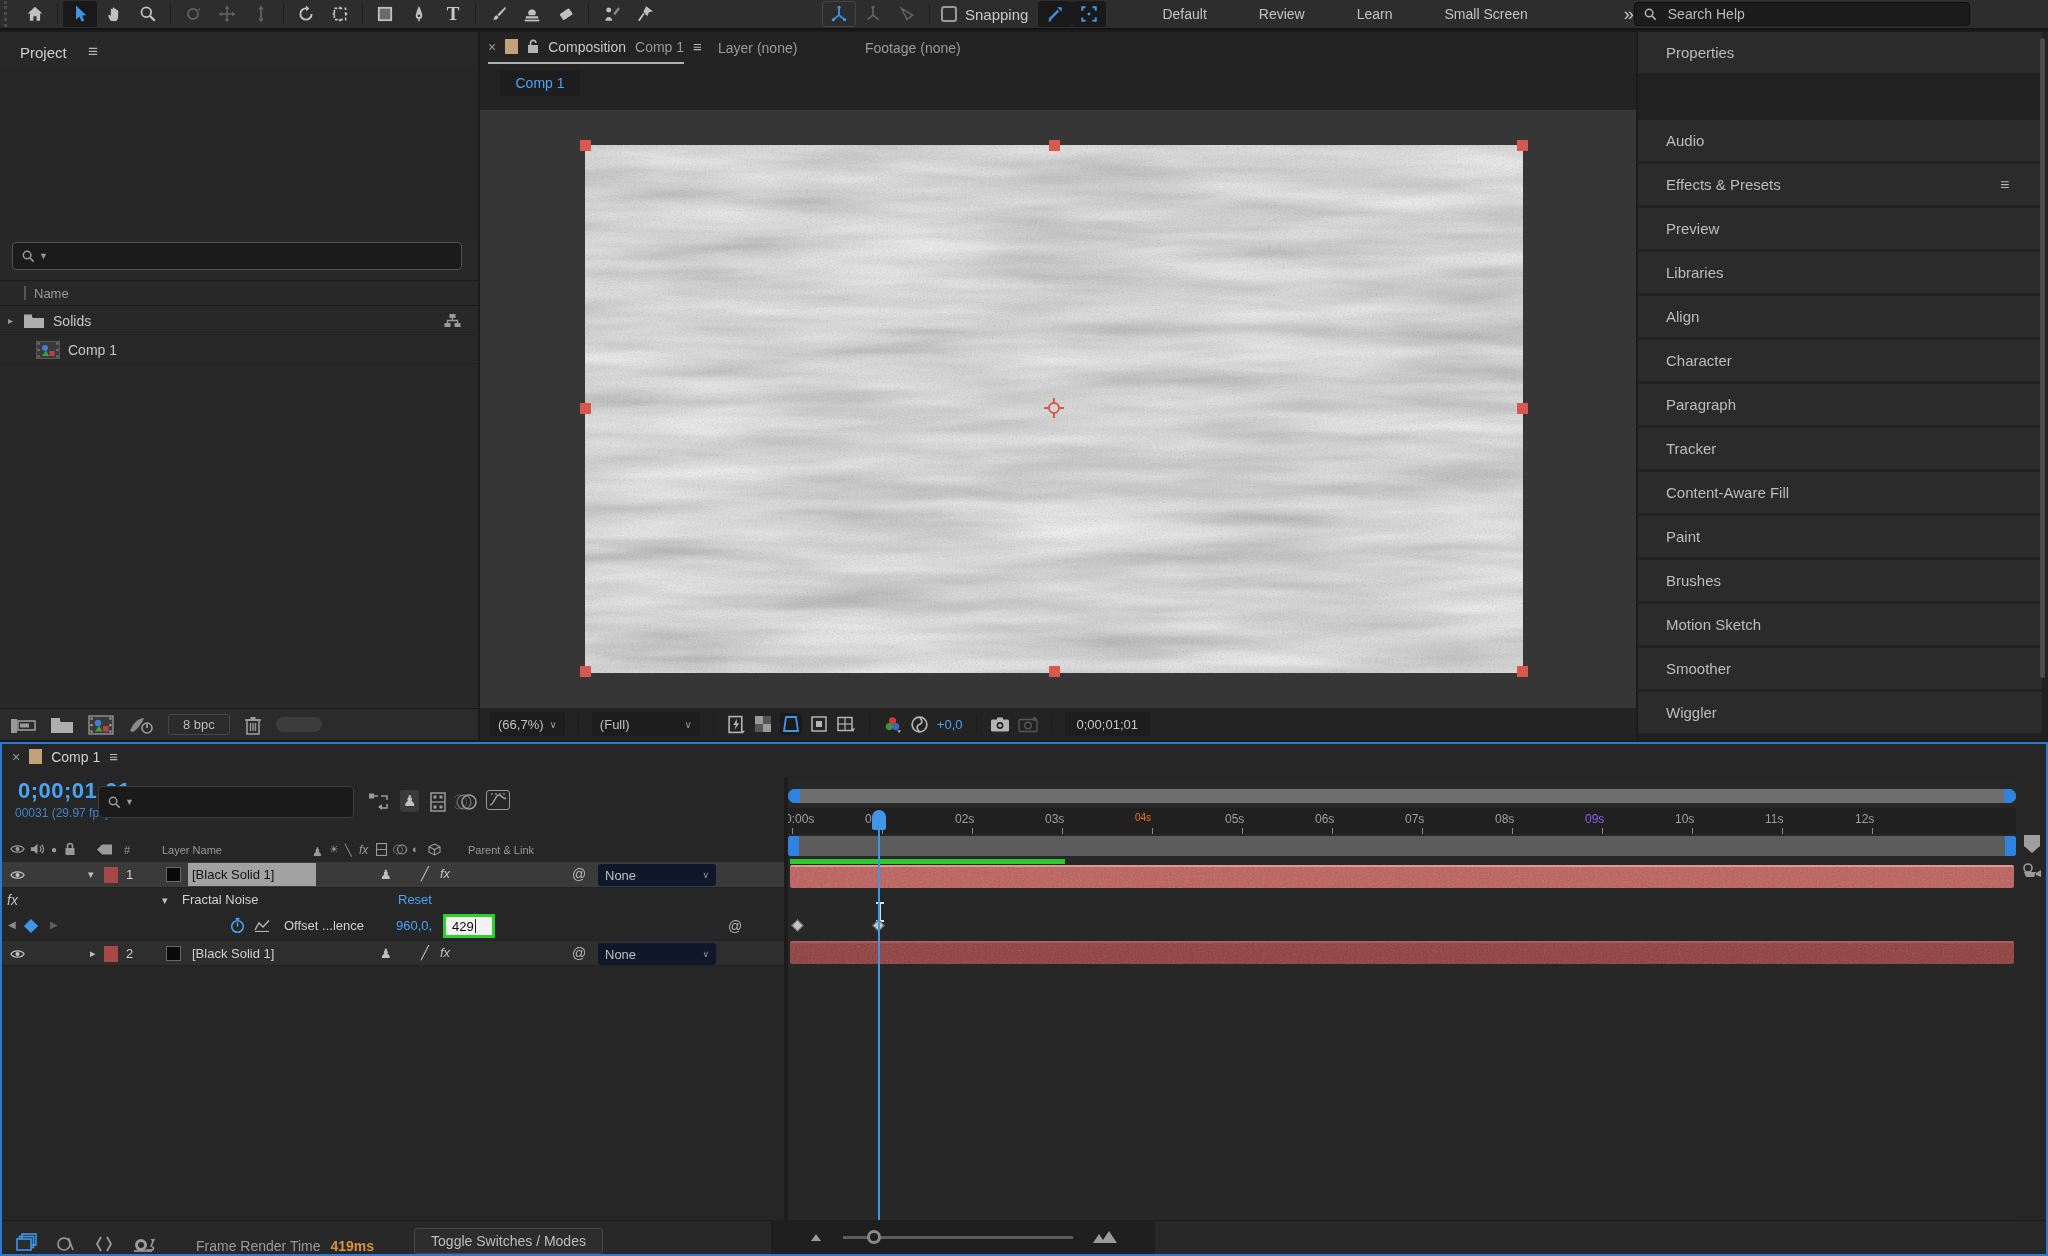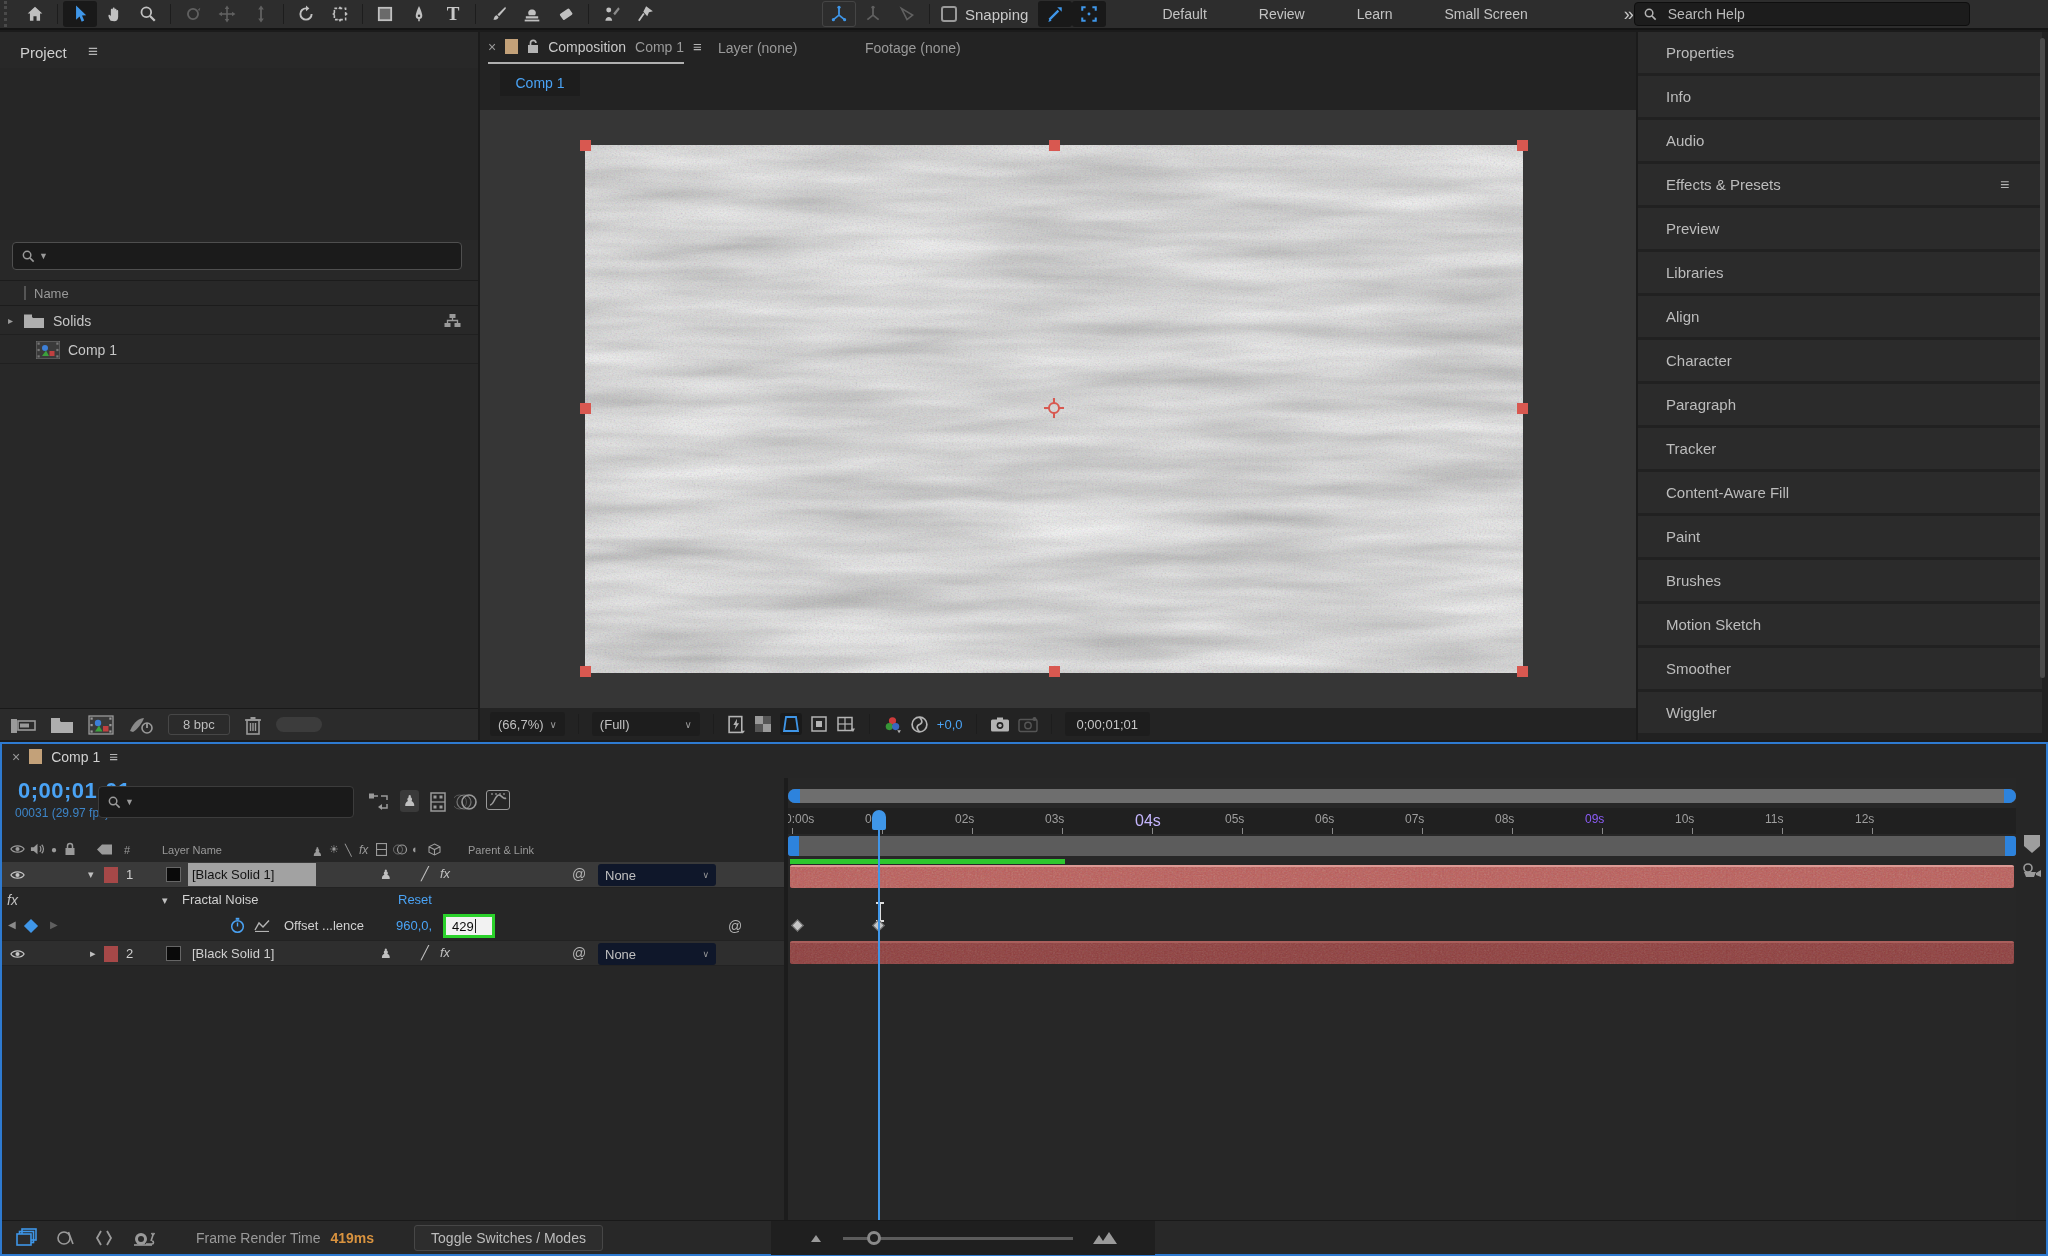--- a/index.html
+++ b/index.html
@@ -508,23 +508,20 @@
       <div class="tdiv"></div>
       <div style="background:#1d1d1d;border-radius:3px;height:24px;display:flex;align-items:center;padding:0 12px;">
         <span style="font-size:13px;color:#c6c6c6;">0;00;01;01</span>
       </div>
     </div>
   </div>
 
   <div id="rightstack" class="abs">
     <div class="rrow" style="top:0px;">
         <span>Properties</span>
-      </div>
-    <div class="rrow" style="top:44px;">
-        <span>Info</span>
       </div>
     <div class="rrow" style="top:88px;">
         <span>Audio</span>
       </div>
     <div class="rrow" style="top:132px;">
         <span>Effects &amp; Presets</span>
         <span class="abs" style="left:362px;font-size:16px;color:#b4b4b4;">≡</span>
       </div>
     <div class="rrow" style="top:176px;">
         <span>Preview</span>
@@ -759,21 +756,21 @@
         <div class="abs" style="left:0;top:1px;width:1228px;height:14px;background:#6e6e6e;border-radius:7px;"></div>
         <div class="abs" style="left:0;top:1px;width:12px;height:14px;background:#2d83dd;border-radius:7px 0 0 7px;"></div>
         <div class="abs" style="left:1216px;top:1px;width:12px;height:14px;background:#2d83dd;border-radius:0 7px 7px 0;"></div>
       </div>
 
       <div class="abs" style="left:0;top:30px;width:1228px;height:26px;background:#202020;">
         <span class="abs" style="left:-3px;top:4px;font-size:12px;color:#9e9e9e;">0:00s</span>
         <span class="abs" style="left:77px;top:4px;font-size:12px;color:#9e9e9e;">01s</span>
         <span class="abs" style="left:167px;top:4px;font-size:12px;color:#9e9e9e;">02s</span>
         <span class="abs" style="left:257px;top:4px;font-size:12px;color:#9e9e9e;">03s</span>
-        <span class="abs" style="left:347px;top:4px;font-size:16px;color:#c4b5fd;">04s</span>
+        <span class="abs" style="left:347px;top:4px;font-size:10px;color:#f97316;">04s</span>
         <span class="abs" style="left:437px;top:4px;font-size:12px;color:#9e9e9e;">05s</span>
         <span class="abs" style="left:527px;top:4px;font-size:12px;color:#9e9e9e;">06s</span>
         <span class="abs" style="left:617px;top:4px;font-size:12px;color:#9e9e9e;">07s</span>
         <span class="abs" style="left:707px;top:4px;font-size:12px;color:#9e9e9e;">08s</span>
         <span class="abs" style="left:797px;top:4px;font-size:12px;color:#8b5cf6;">09s</span>
         <span class="abs" style="left:887px;top:4px;font-size:12px;color:#9e9e9e;">10s</span>
         <span class="abs" style="left:977px;top:4px;font-size:12px;color:#9e9e9e;">11s</span>
         <span class="abs" style="left:1067px;top:4px;font-size:12px;color:#9e9e9e;">12s</span>
         <div class="abs" style="left:4px;top:20px;width:1px;height:6px;background:#8a8a8a;"></div>
         <div class="abs" style="left:94px;top:20px;width:1px;height:6px;background:#8a8a8a;"></div>
@@ -831,21 +828,21 @@
         </span>
       <span class="abs" style="left:5px;top:84px;">
           <svg width="22" height="18" viewBox="0 0 22 18">
             <circle cx="7" cy="6" r="4" fill="none" stroke="#9a9a9a" stroke-width="1.6"></circle>
             <path d="M3 10 L15 10 L13 15 L5 15 Z" fill="#9a9a9a"></path>
             <path d="M15 11 L20 8 L20 15 L15 13 Z" fill="#9a9a9a"></path>
           </svg>
         </span>
     </div>
 
-    <div class="abs" style="left:0;top:476px;width:2044px;height:34px;background:#282828;border-top:1px solid #191919;display:flex;align-items:center;">
+    <div class="abs" style="left:0;top:476px;width:2044px;height:34px;background:#282828;border-top:1px solid #191919;display:flex;align-items:flex-end;">
       <span style="margin-left:14px;">
           <svg width="22" height="22" viewBox="0 0 22 22">
             <rect x="6" y="2" width="14" height="11" fill="none" stroke="#3f96e8" stroke-width="1.6"></rect>
             <rect x="3.5" y="4.5" width="14" height="11" fill="none" stroke="#3f96e8" stroke-width="1.6"></rect>
             <rect x="1" y="7" width="14" height="11" fill="#2c2c2c" stroke="#3f96e8" stroke-width="1.6"></rect>
           </svg>
         </span>
       <span style="margin-left:18px;">
           <svg width="20" height="20" viewBox="0 0 20 20">
             <circle cx="8" cy="10" r="6" fill="none" stroke="#9a9a9a" stroke-width="1.6"></circle>

